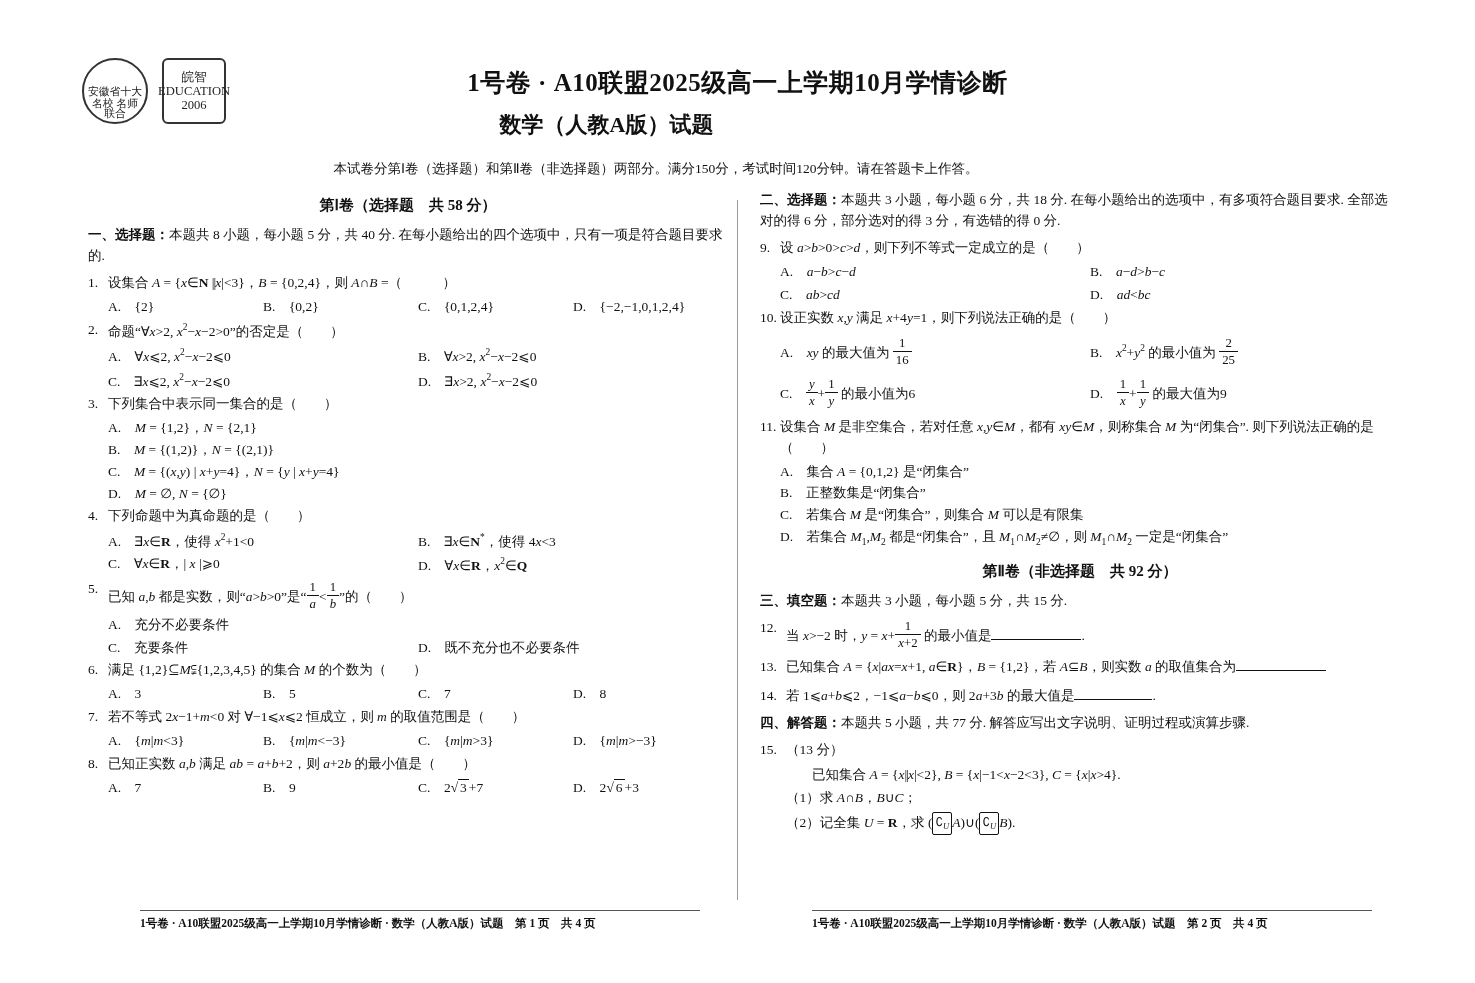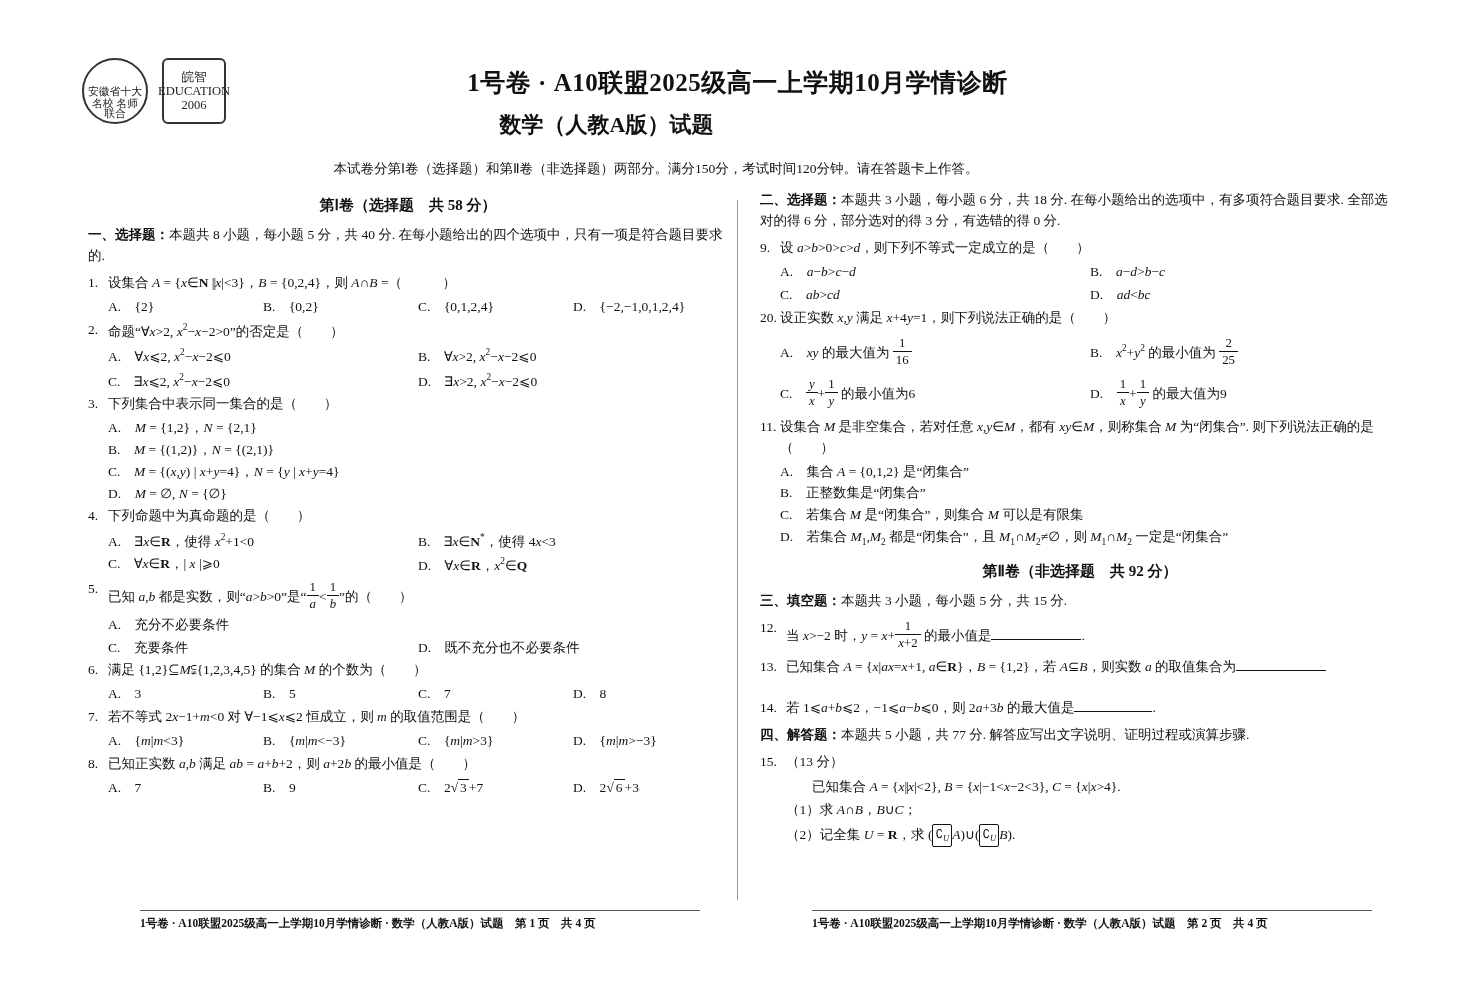--- a/index.html
+++ b/index.html
@@ -229,21 +229,21 @@
     <div class="opts2">
       <div>A.　<span class="m">a</span>−<span class="m">b</span>&gt;<span class="m">c</span>−<span class="m">d</span></div>
       <div>B.　<span class="m">a</span>−<span class="m">d</span>&gt;<span class="m">b</span>−<span class="m">c</span></div>
     </div>
     <div class="opts2">
       <div>C.　<span class="m">ab</span>&gt;<span class="m">cd</span></div>
       <div>D.　<span class="m">ad</span>&lt;<span class="m">bc</span></div>
     </div>
 
     <div class="q">
-      <span class="num">20.</span>
+      <span class="num">10.</span>
       <span class="body">
         设正实数 <span class="m">x</span>,<span class="m">y</span> 满足 <span class="m">x</span>+4<span class="m">y</span>=1，则下列说法正确的是（　　）
       </span>
     </div>
     <div class="opts2" style="margin-top:6px">
       <div>A.　<span class="m">xy</span> 的最大值为 <span class="frac"><span class="n">1</span><span class="d">16</span></span></div>
       <div>B.　<span class="m">x</span><sup>2</sup>+<span class="m">y</span><sup>2</sup> 的最小值为 <span class="frac"><span class="n">2</span><span class="d">25</span></span></div>
     </div>
     <div class="opts2" style="margin-top:8px">
       <div>C.　<span class="frac"><span class="n"><span class="m">y</span></span><span class="d"><span class="m">x</span></span></span>+<span class="frac"><span class="n">1</span><span class="d"><span class="m">y</span></span></span> 的最小值为6</div>
@@ -274,21 +274,21 @@
       </span>
     </div>
 
     <div class="q" style="margin-top:6px">
       <span class="num" style="width:26px;flex:0 0 26px">13.</span>
       <span class="body">
         已知集合 <span class="m">A</span>&nbsp;=&nbsp;{<span class="m">x</span>|<span class="m">ax</span>=<span class="m">x</span>+1, <span class="m">a</span>∈<span class="bb">R</span>}，<span class="m">B</span>&nbsp;=&nbsp;{1,2}，若 <span class="m">A</span>⊆<span class="m">B</span>，则实数 <span class="m">a</span> 的取值集合为<span class="blank"></span>
       </span>
     </div>
 
-    <div class="q" style="margin-top:20px">
+    <div class="q" style="margin-top:8px">
       <span class="num" style="width:26px;flex:0 0 26px">14.</span>
       <span class="body">
         若 1⩽<span class="m">a</span>+<span class="m">b</span>⩽2，−1⩽<span class="m">a</span>−<span class="m">b</span>⩽0，则 2<span class="m">a</span>+3<span class="m">b</span> 的最大值是<span class="blank-s"></span>.
       </span>
     </div>
 
     <div class="part-lead" style="margin-top:6px">
       <b>四、解答题：</b><span>本题共 5 小题，共 77 分. 解答应写出文字说明、证明过程或演算步骤.</span>
     </div>
 

